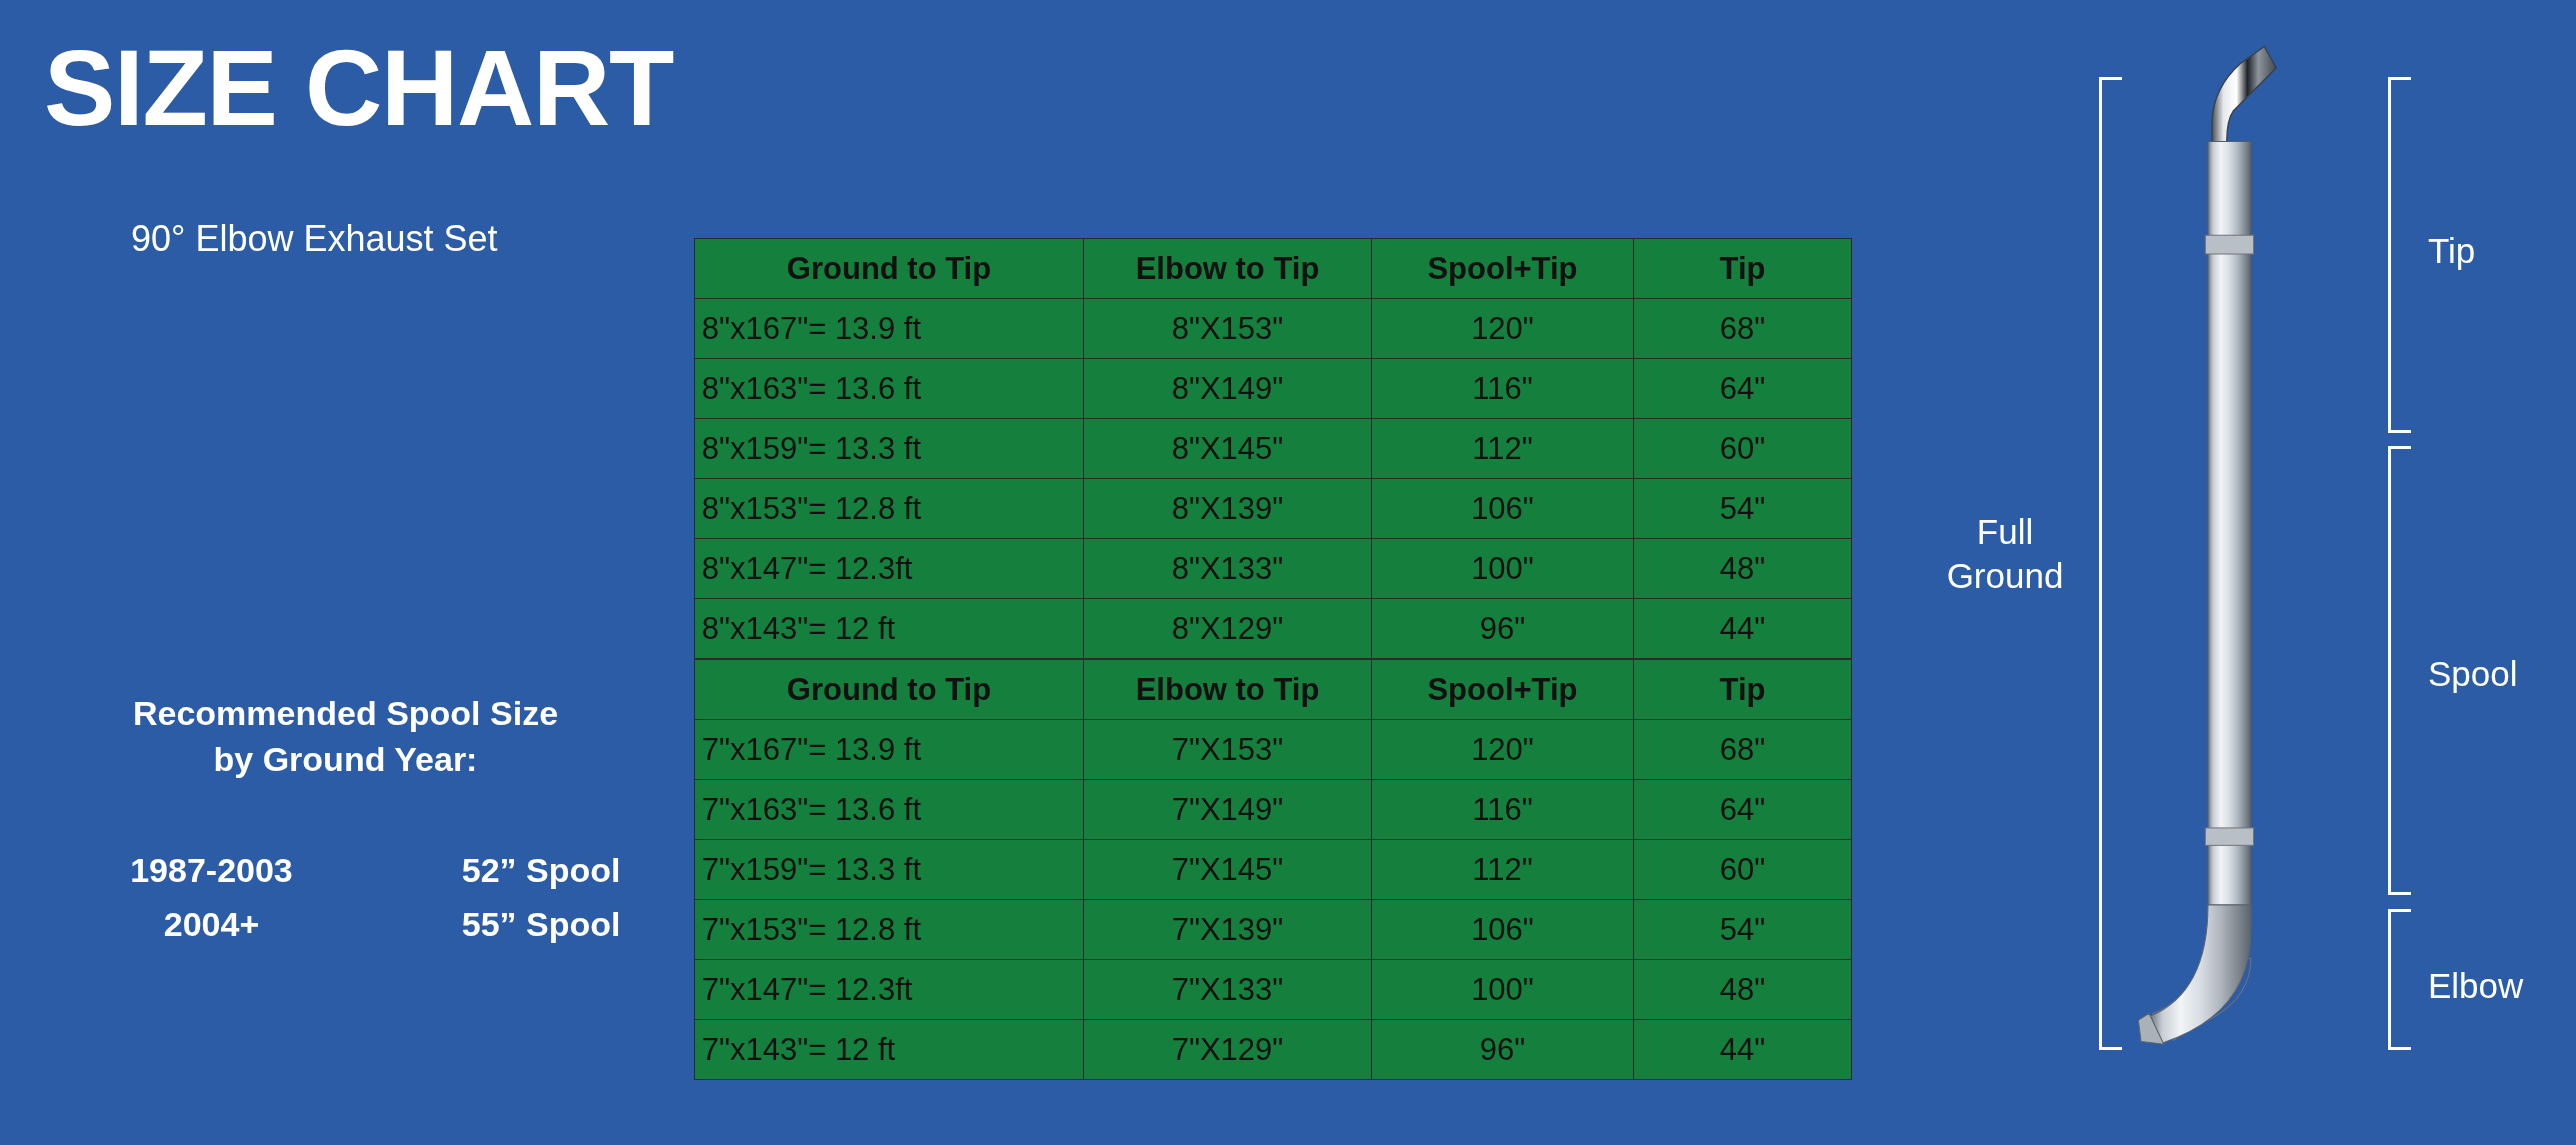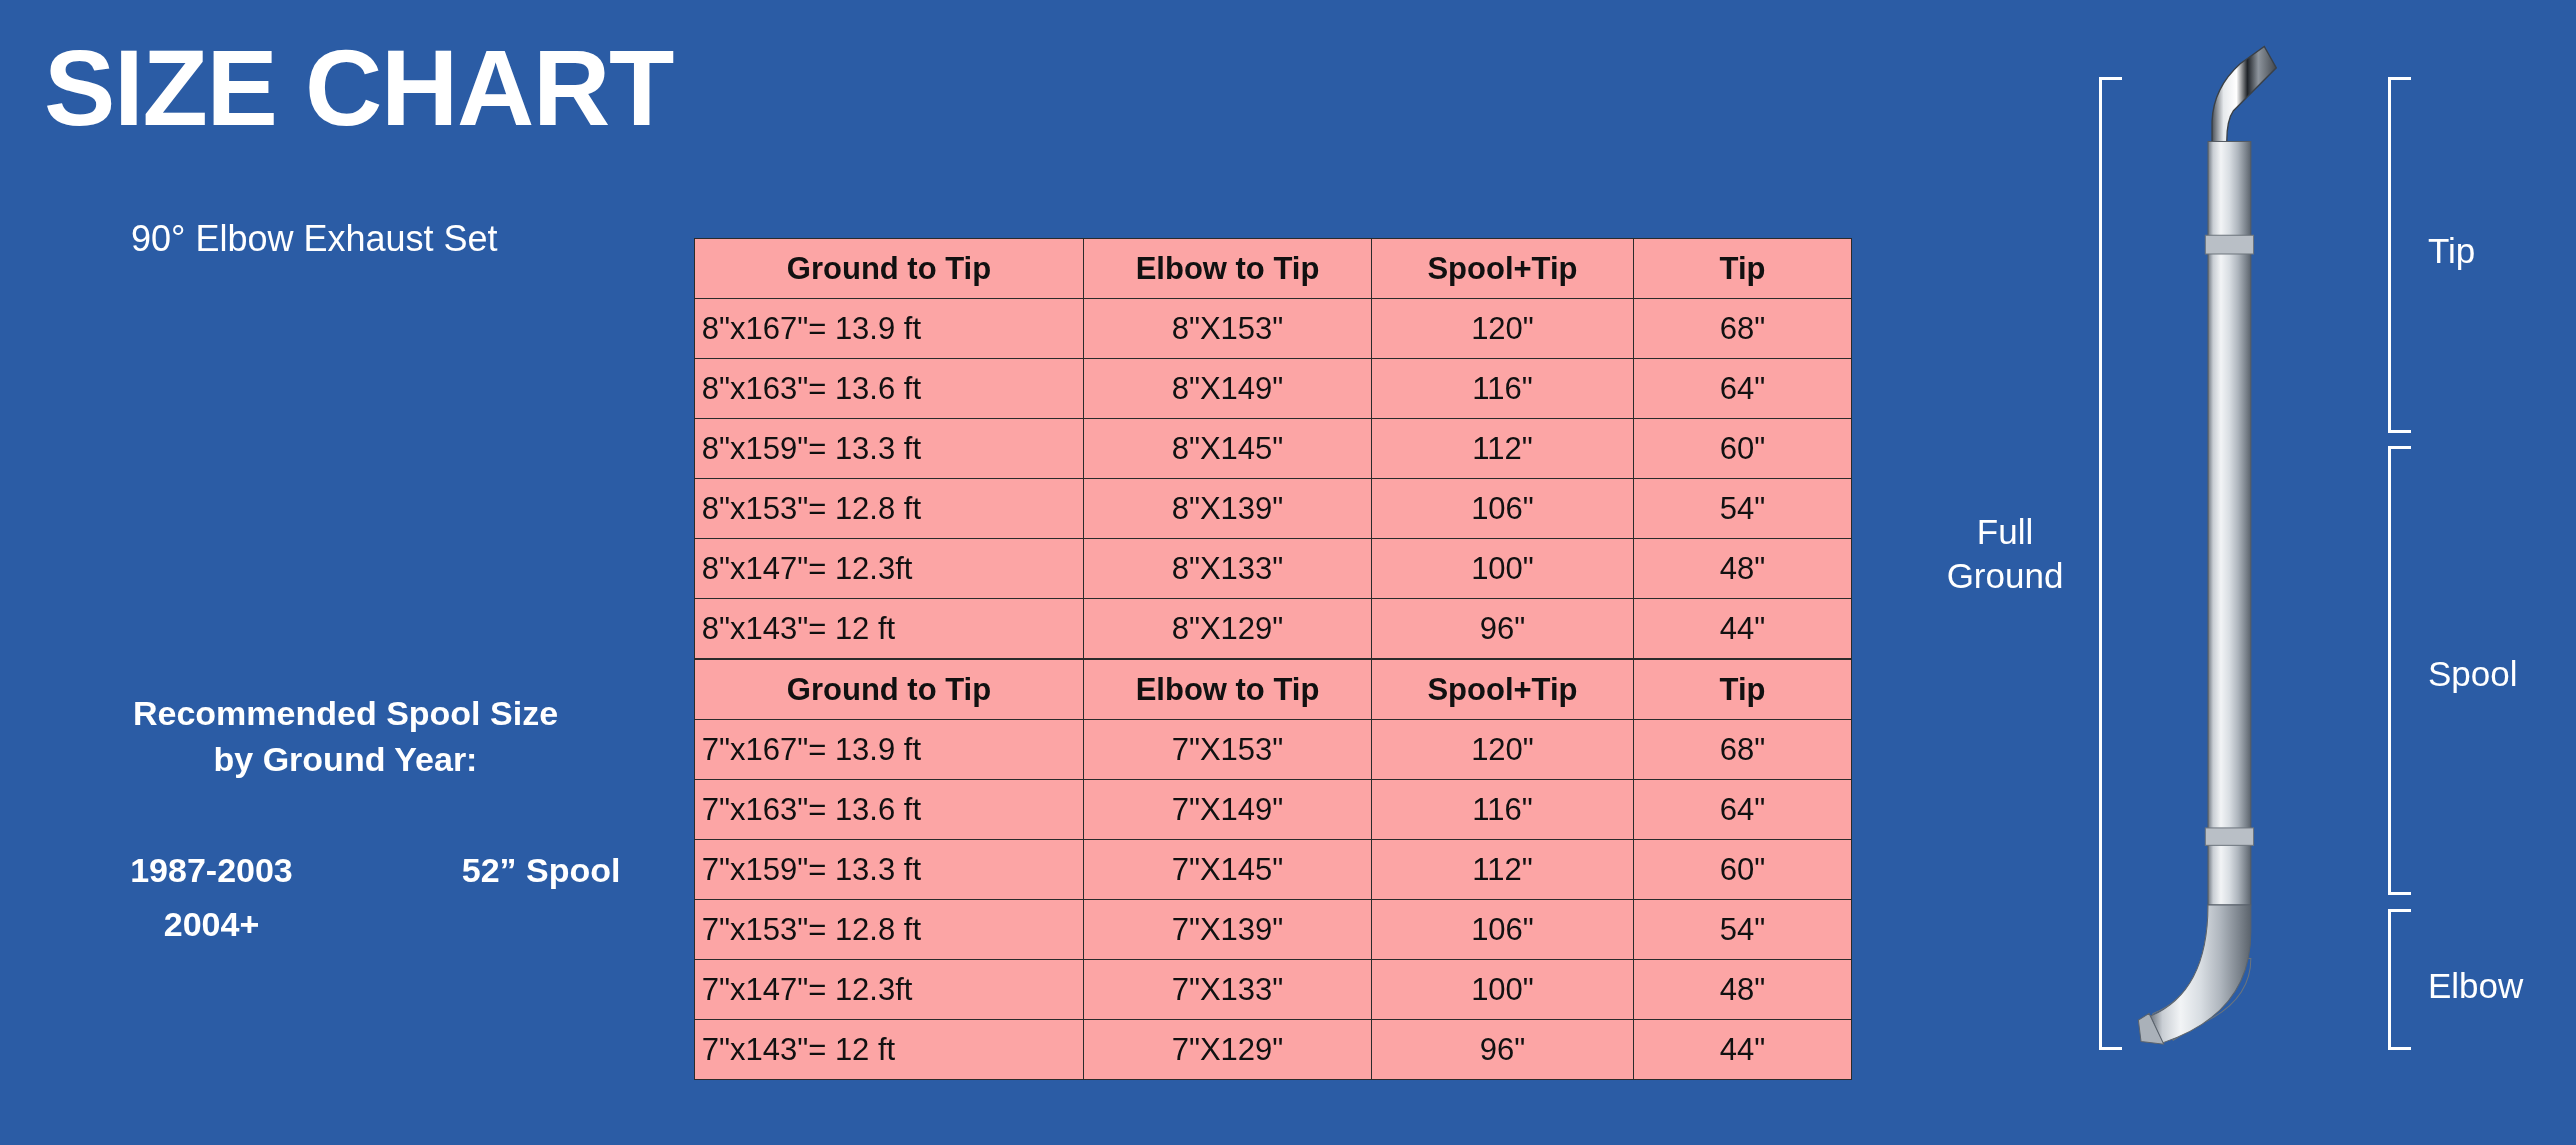--- a/index.html
+++ b/index.html
@@ -96,21 +96,21 @@
     table-layout: fixed;
     width: 1157px;
   }
   table.size-table td,
   table.size-table th {
     border: 1.3px solid #2b2b2b;
     height: 59px;
     font-size: 31px;
     color: #111111;
     padding: 0 6.7px;
-    background: #fca5a5;
+    background: #15803d;
   }
   table.size-table th {
     font-weight: bold;
     text-align: center;
   }
   .col-a { width: 389px; }
   .col-b { width: 288px; }
   .col-c { width: 262px; }
   .col-d { width: 218px; }
   td.cell-a {
@@ -208,20 +208,21 @@
         <div>Recommended Spool Size</div>
         <div>by Ground Year:</div>
       </div>
       <div class="rec-table">
         <div class="rec-row">
           <div class="rec-years">1987-2003</div>
           <div class="rec-spool">52” Spool</div>
         </div>
         <div class="rec-row">
           <div class="rec-years">2004+</div>
+          <div class="rec-spool">55” Spool</div>
         </div>
       </div>
     </div>
   </div>
 
   <div class="tables">
 
     <table class="size-table">
       <colgroup>
         <col class="col-a">

